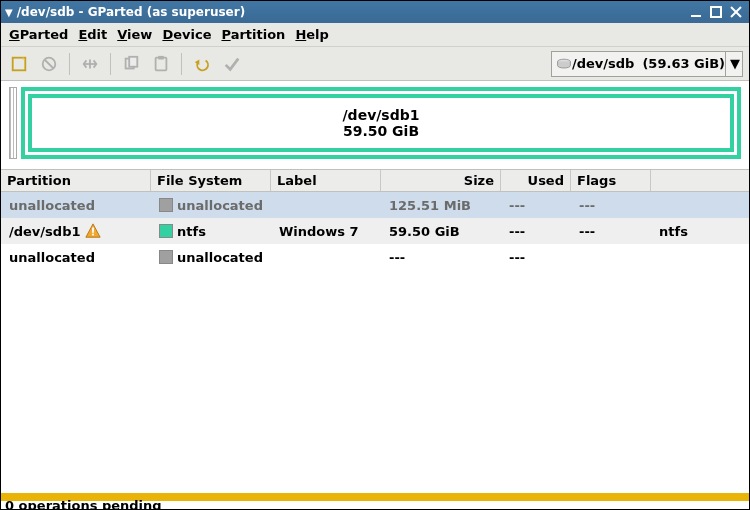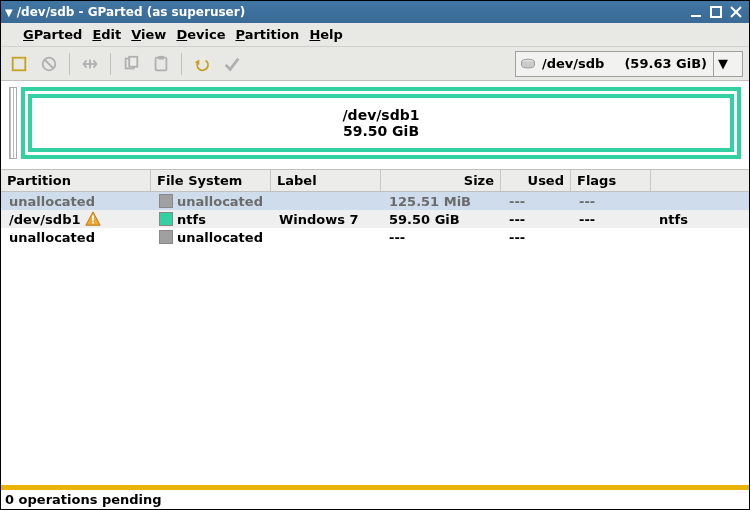--- a/index.html
+++ b/index.html
@@ -34,21 +34,21 @@
     color: #fff;
   }
   .win-btn svg { width: 12px; height: 12px; stroke: #fff; fill: none; stroke-width: 2; }
   
   .menubar {
     background: #e8e8e4;
     border-bottom: 1px solid #d0d0cc;
     height: 24px;
     display: flex;
     align-items: center;
-    padding: 0 22px;
+    padding: 0 8px;
     gap: 10px;
   }
   .menu-item {
     font-size: 13px;
     font-weight: bold;
     color: #000;
     cursor: default;
   }
   .menu-item .ul { text-decoration: underline; }
   
@@ -71,22 +71,21 @@
     background: #c0c0bc;
     margin: 0 2px;
   }
   .tb-spacer { flex: 1; }
   .dev-select {
     border: 1px solid #a0a09c;
     background: #f2f2f0;
     height: 26px;
     display: flex;
     align-items: center;
-    padding: 0 14px 0 4px;
-    gap: 6px;
+    padding: 0 2px 0 4px;
     font-weight: bold;
     font-size: 13px;
   }
   .dev-select .dd {
     border-left: 1px solid #a0a09c;
     padding-left: 4px;
     height: 100%;
     display: flex; align-items: center;
   }
   
@@ -144,21 +143,21 @@
   .thead > div {
     border-right: 1px solid #c8c8c4;
     padding: 0 6px;
     height: 100%;
     display: flex;
     align-items: center;
   }
   .thead .r { justify-content: flex-end; }
   .tbody { flex: 1; overflow-y: auto; }
   .trow {
-    height: 18px;
+    height: 26px;
     font-size: 13px;
     font-weight: bold;
   }
   .trow > div { padding: 0 8px; }
   .trow .r { }
   .trow.sel { background: #cfdceb; color: #6b6b6b; }
   .trow.alt { background: #efefef; }
   .cell-part { display: flex; align-items: center; gap: 4px; }
   .swatch {
     width: 14px; height: 14px;
@@ -166,23 +165,23 @@
     display: inline-block;
     flex: 0 0 auto;
   }
   .sw-unalloc { background: #a0a0a0; }
   .sw-ntfs { background: #33d1a1; }
   .warn-icon {
     width: 16px; height: 16px;
   }
   
   .statusbar {
-    height: 24px;
+    height: 16px;
     background: #ffffff;
-    border-top: 5px solid #eab308;
+    border-top: 8px solid #eab308;
     padding: 0 4px;
     display: flex;
     align-items: center;
     font-size: 13px;
     font-weight: bold;
   }
   svg.icon { width: 18px; height: 18px; }
 </style>
 </head>
 <body>

